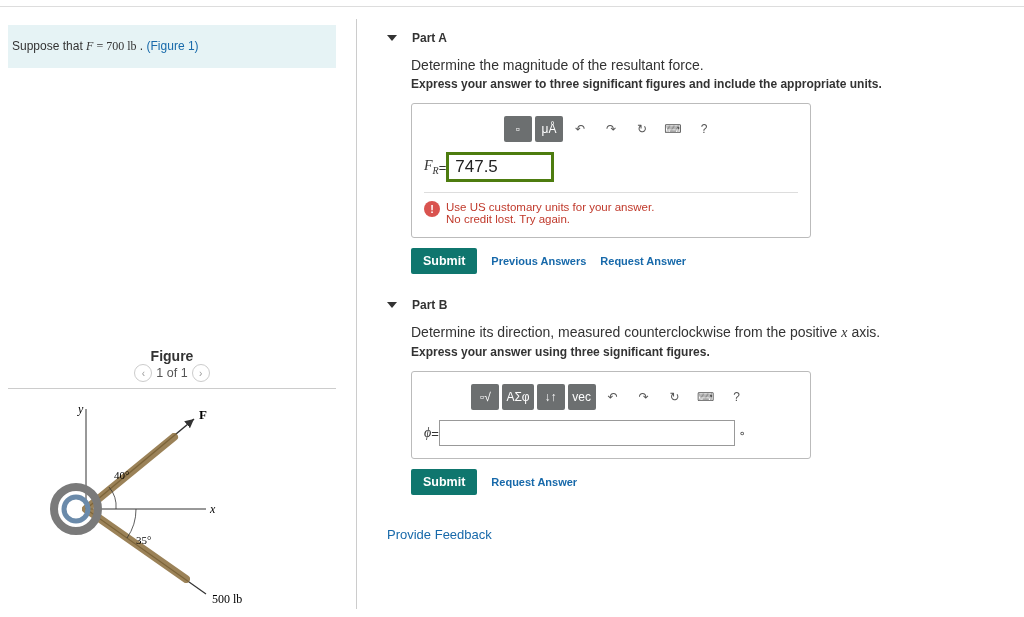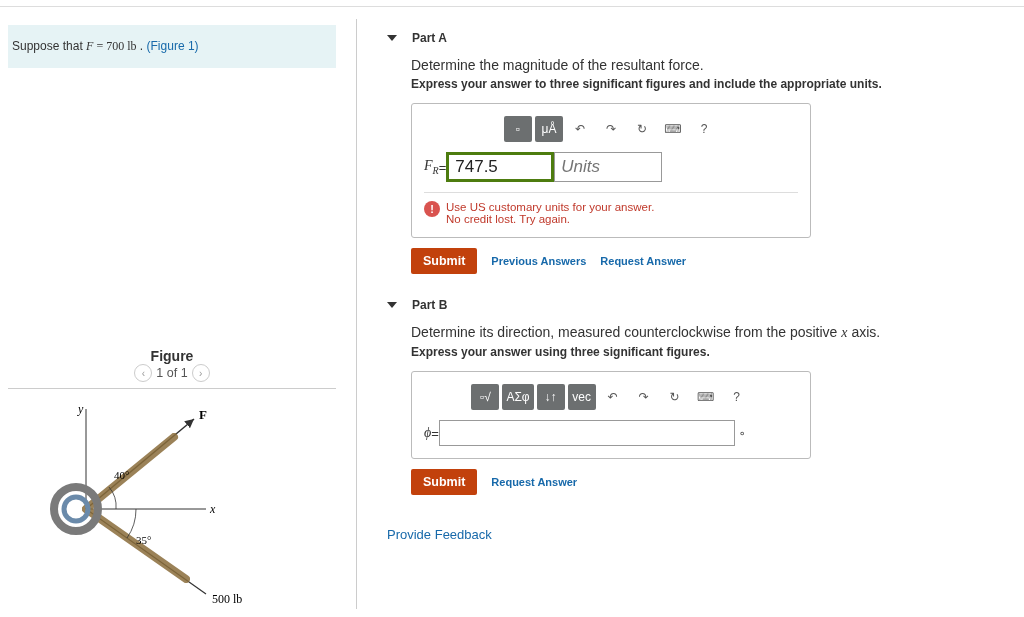--- a/index.html
+++ b/index.html
@@ -32,21 +32,21 @@
   .var { font-family: 'Times New Roman', serif; font-style: italic; font-size: 14px; }
   .var sub { font-size: 10px; font-style: italic; }
   .eq { font-size: 13px; }
   .val-input { border: 3px solid #4d7c0f; padding: 4px 6px; font-size: 17px; color: #222; width: 108px; height: 30px; }
   .units-input { border: 1px solid #999; padding: 4px 6px; font-size: 17px; font-style: italic; color: #bbb; width: 108px; height: 30px; }
   .long-input { border: 1px solid #999; padding: 4px 6px; font-size: 14px; width: 296px; height: 26px; }
   .feedback { display: flex; align-items: flex-start; gap: 6px; margin-top: 10px; padding-top: 8px; border-top: 1px solid #ddd; }
   .bang { width: 16px; height: 16px; border-radius: 50%; background: #d9534f; color: #fff; font-weight: bold; font-size: 11px; display: inline-flex; align-items: center; justify-content: center; flex-shrink: 0; }
   .fb-text { font-size: 11.5px; color: #c0392b; }
   .actions { margin-top: 10px; display: flex; align-items: center; gap: 14px; }
-  .submit { background: #c2410c; color: #fff; border: none; padding: 6px 12px; font-size: 12.5px; font-weight: bold; cursor: pointer; border-radius: 2px; }
+  .submit { background: #0f766e; color: #fff; border: none; padding: 6px 12px; font-size: 12.5px; font-weight: bold; cursor: pointer; border-radius: 2px; }
   .link { color: #1769aa; font-size: 11px; font-weight: bold; cursor: pointer; }
   .provide { color: #1769aa; font-size: 13px; margin-top: 14px; margin-left: 0; cursor: pointer; }
   .deg-sup { font-size: 11px; vertical-align: super; margin-left: 4px; }
 </style>
 </head>
 <body>
 
 <hr class="top">
 <div class="container">
   <div class="left">
@@ -116,21 +116,20 @@
           <span class="tbtn light">↶</span>
           <span class="tbtn light">↷</span>
           <span class="tbtn light">↻</span>
           <span class="tbtn light">⌨</span>
           <span class="tbtn light">?</span>
         </div>
         <div class="ans-row">
           <span class="var"><span>F</span><sub>R</sub></span>
           <span class="eq">=</span>
           <input class="val-input" value="747.5" style="">
-          <input class="units-input" placeholder="Units" style="">
         </div>
         <div class="feedback">
           <span class="bang">!</span>
           <div>
             <div class="fb-text">Use US customary units for your answer.</div>
             <div class="fb-text sub">No credit lost. Try again.</div>
           </div>
         </div>
       </div>
       <div class="actions">

